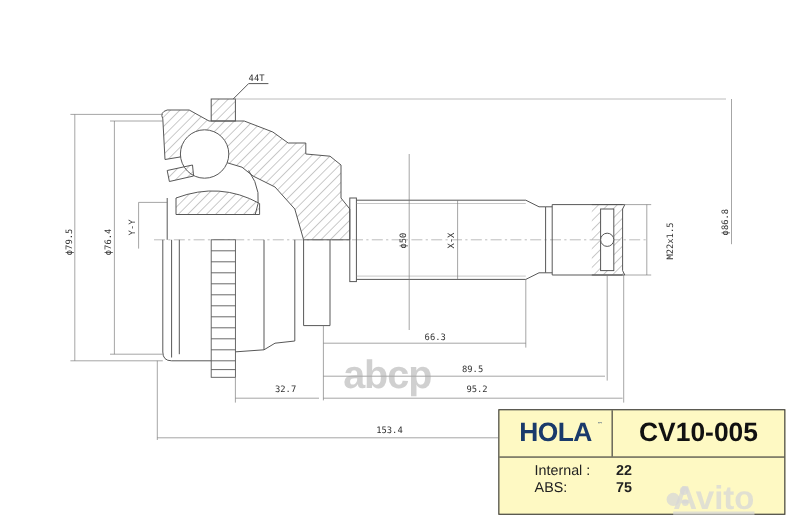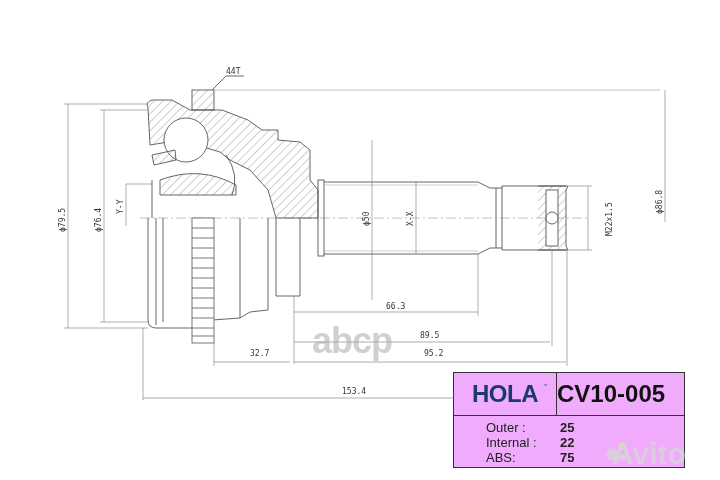--- a/index.html
+++ b/index.html
@@ -1,31 +1,31 @@
 <!DOCTYPE html>
 <html><head>
 <meta charset="utf-8">
 <style>
   html, body { margin: 0; padding: 0; background: #ffffff; }
   body { width: 720px; height: 480px; position: relative; overflow: hidden; font-family: "DejaVu Sans", sans-serif; }
   #drawing { position: absolute; left: 0; top: 0; width: 720px; height: 480px; }
   .dim-text { font-family: "DejaVu Sans Mono", monospace; font-size: 8px; fill: #333; }
-  .label-box { position: absolute; left: 453px; top: 372px; width: 232px; height: 96px; border: 1.5px solid #333; background: #f0abfc; box-sizing: border-box; }
+  .label-box { position: absolute; left: 453px; top: 372px; width: 261px; height: 96px; border: 1.5px solid #333; background: #fef9c3; box-sizing: border-box; }
   .label-top { display: flex; height: 42px; border-bottom: 1.5px solid #333; }
   .brand-cell { width: 102px; border-right: 1.5px solid #333; display: flex; align-items: center; justify-content: center; position: relative; }
   .brand { font-family: "Liberation Sans", sans-serif; font-weight: bold; font-size: 24px; letter-spacing: -0.5px; color: #1a3a6b; }
   .tm { font-size: 5px; color: #1a3a6b; position: absolute; right: 8px; top: 10px; }
-  .part-cell { flex: 1; display: flex; align-items: center; }
+  .part-cell { flex: 1; display: flex; align-items: center; justify-content: center; }
   .part-no { font-family: "Liberation Sans", sans-serif; font-weight: bold; font-size: 24px; color: #111; }
   .specs { padding: 4px 0 0 32px; font-family: "Liberation Sans", sans-serif; font-size: 13px; line-height: 15px; color: #222; }
   .spec-row { display: flex; }
   .spec-label { width: 74px; }
   .spec-value { font-weight: bold; }
   .wm-abcp { position: absolute; left: 312px; top: 320px; font-family: "Liberation Sans", sans-serif; font-size: 36px; font-weight: bold; color: rgba(170,170,170,0.55); letter-spacing: -1px; }
-  .wm-avito { position: absolute; left: 612px; top: 437px; font-family: "Liberation Sans", sans-serif; font-size: 30px; font-weight: bold; color: rgba(215,215,215,0.75); }
+  .wm-avito { position: absolute; left: 612px; top: 437px; font-family: "Liberation Sans", sans-serif; font-size: 30px; font-weight: bold; color: rgba(215,215,215,0.75); text-decoration: underline; }
   .wm-dots { position: absolute; left: 606px; top: 440px; width: 24px; height: 26px; }
   .wm-dots span { position: absolute; border-radius: 50%; background: rgba(215,215,215,0.75); }
 </style>
 </head>
 <body>
 
 <svg id="drawing" viewBox="0 0 720 480" xmlns="http://www.w3.org/2000/svg">
   <defs>
     <pattern id="hatch" patternUnits="userSpaceOnUse" width="6" height="6" patternTransform="rotate(45)">
       <line x1="0" y1="0" x2="0" y2="6" stroke="#888" stroke-width="0.8"></line>
@@ -155,24 +155,20 @@
     <div class="brand-cell">
       <span class="brand">HOLA</span>
       <span class="tm">™</span>
     </div>
     <div class="part-cell">
       <span class="part-no">CV10-005</span>
     </div>
   </div>
   <div class="specs">
     <div class="spec-row">
-      <span class="spec-label">Outer :</span>
-      <span class="spec-value">25</span>
-    </div>
-    <div class="spec-row">
       <span class="spec-label">Internal :</span>
       <span class="spec-value">22</span>
     </div>
     <div class="spec-row">
       <span class="spec-label">ABS:</span>
       <span class="spec-value">75</span>
     </div>
   </div>
 </div>
 

